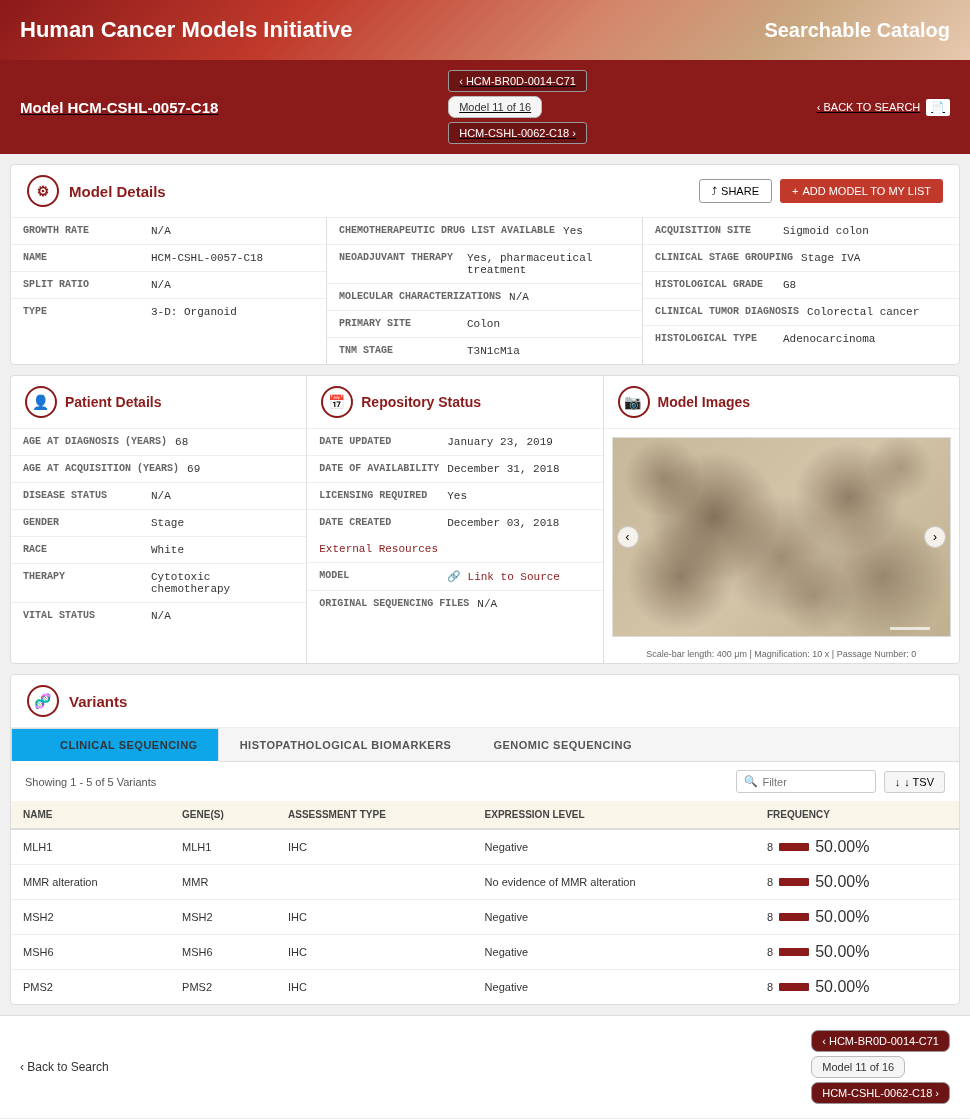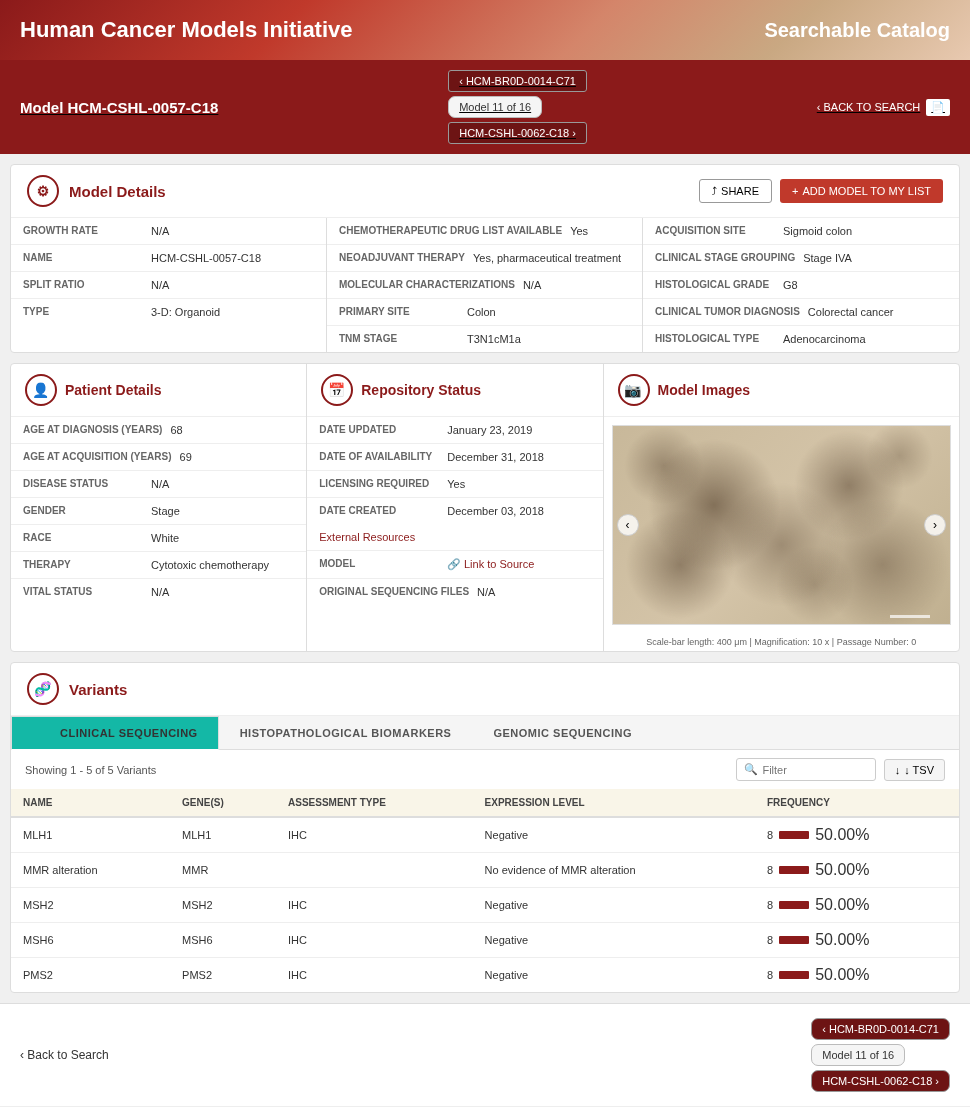--- a/index.html
+++ b/index.html
@@ -120,20 +120,21 @@
     .details-col {
       border-right: 1px solid #ddd;
       padding: 0;
     }
     .details-col:last-child { border-right: none; }
     .detail-row {
       display: flex;
       padding: 7px 12px;
       border-bottom: 1px solid #eee;
       gap: 8px;
+      font-family: Liberation Mono, monospace;
     }
     .detail-row:last-child { border-bottom: none; }
     .detail-label {
       color: #666;
       font-size: 10px;
       font-weight: bold;
       text-transform: uppercase;
       min-width: 120px;
       flex-shrink: 0;
     }
@@ -231,21 +232,21 @@
       padding: 10px 20px;
       font-size: 11px;
       font-weight: bold;
       cursor: pointer;
       border: 1px solid transparent;
       border-bottom: none;
       text-transform: uppercase;
       letter-spacing: 0.5px;
     }
     .tab.active {
-      background: #14b8a6;
+      background: #0ea5e9;
       border: 1px solid #ddd;
       border-bottom: 1px solid white;
       margin-bottom: -1px;
       color: #333;
       padding-left: 48px;
     }
     .tab:not(.active) { color: #555; }
 
     .variants-toolbar {
       display: flex;

